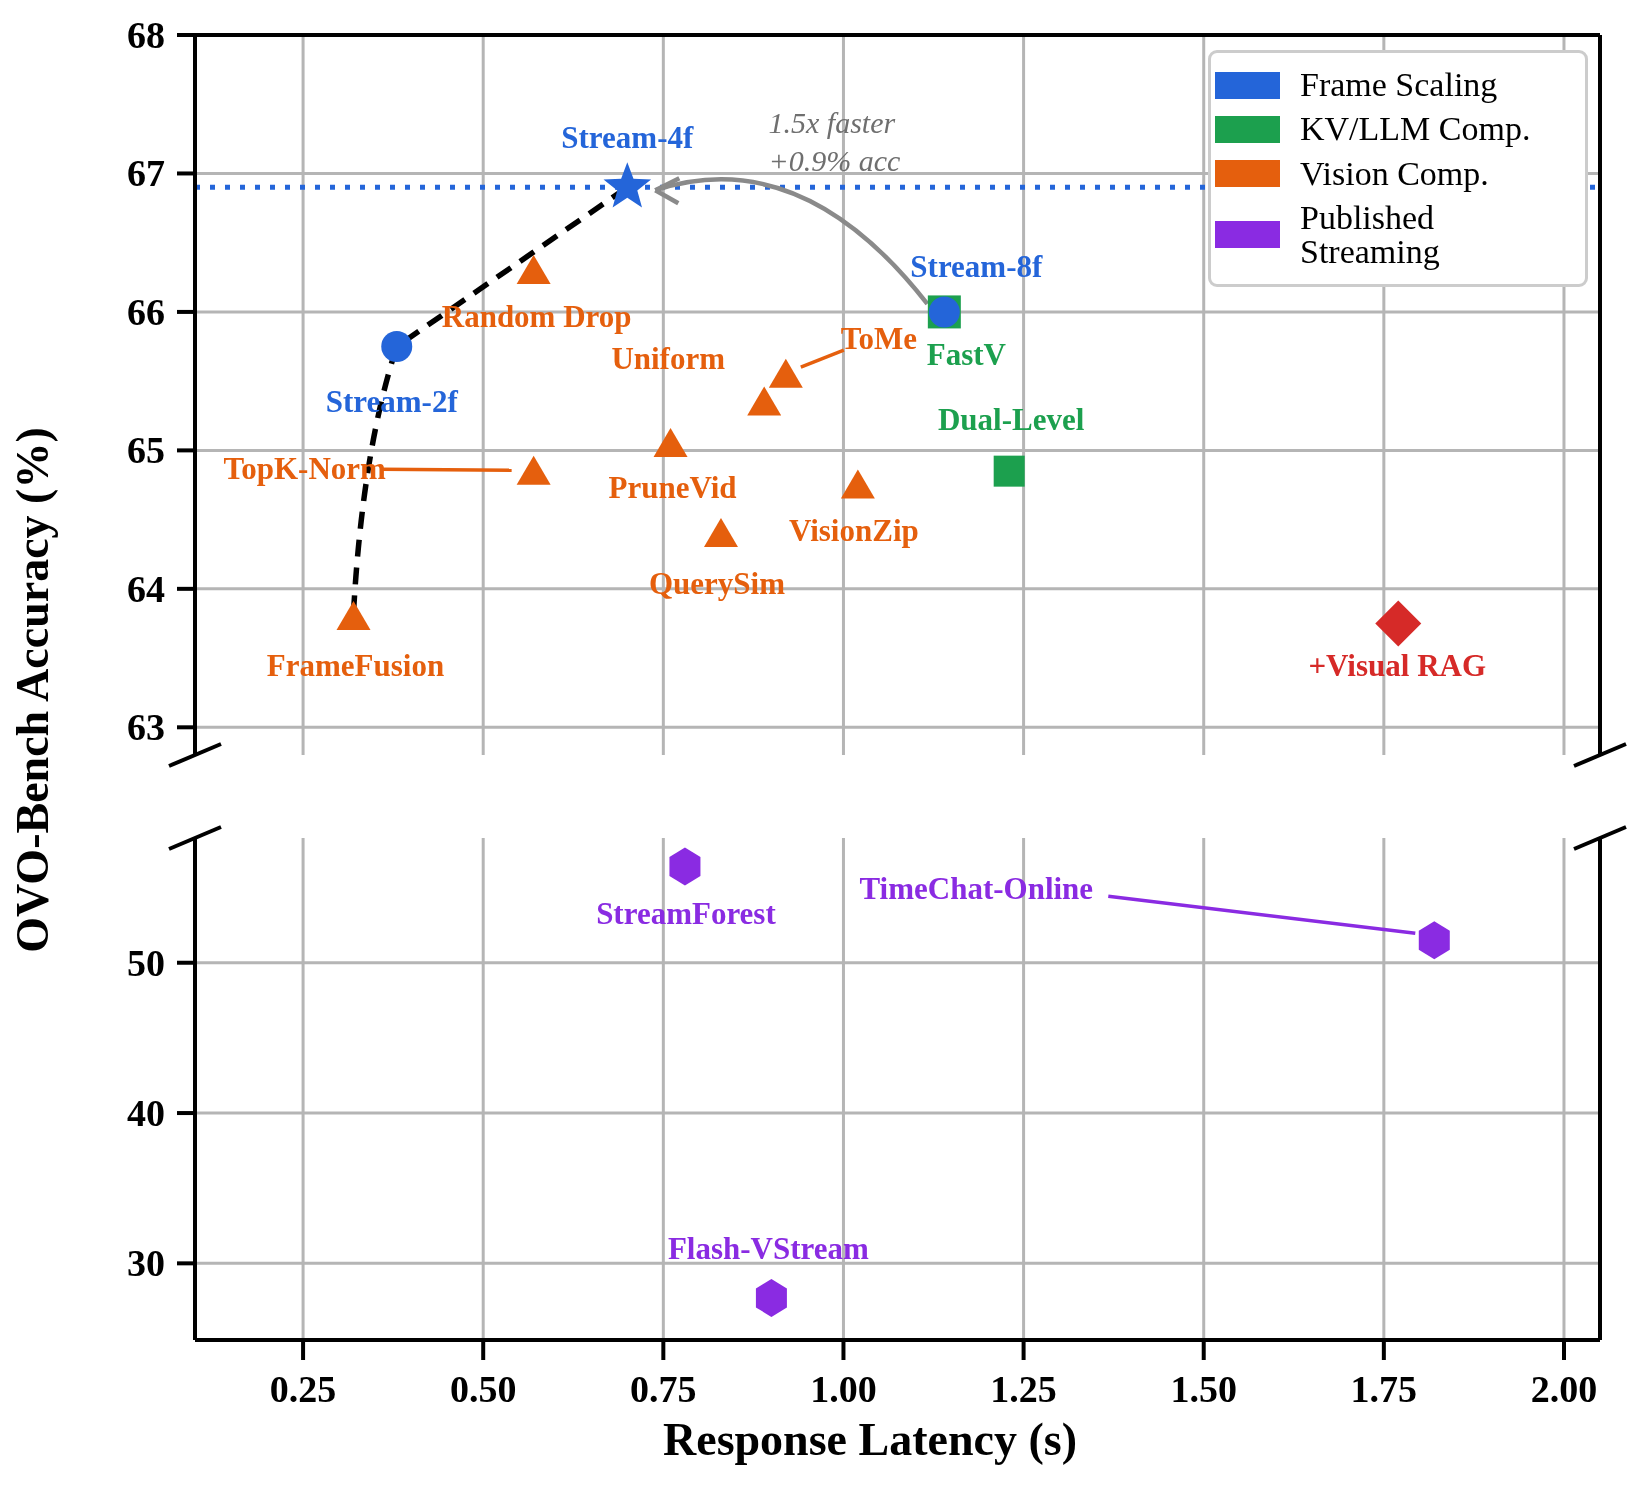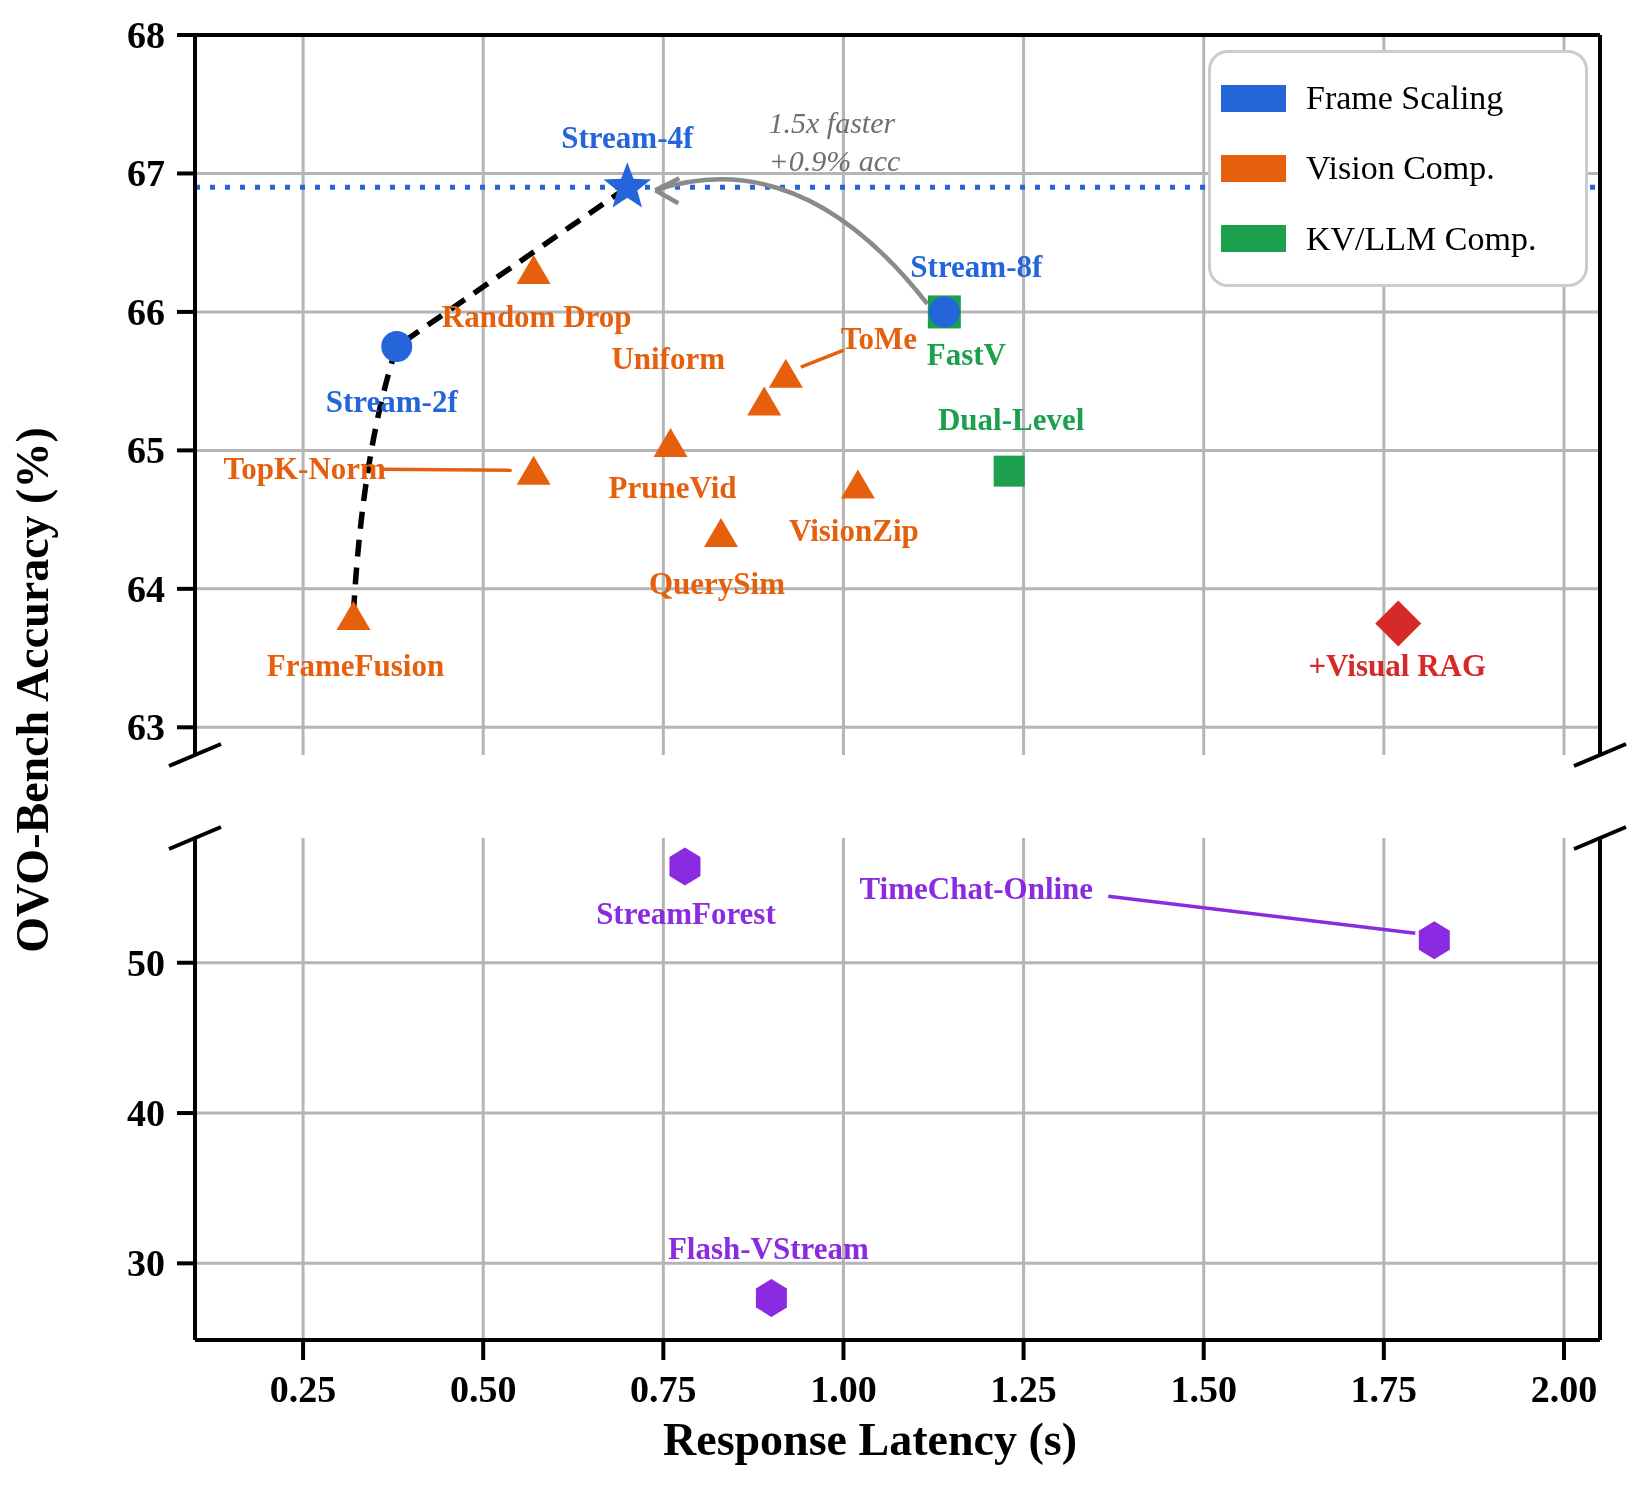--- a/index.html
+++ b/index.html
@@ -4,23 +4,23 @@
 <style>
   html,body{margin:0;padding:0;background:#ffffff;}
   #figure{position:relative;width:1640px;height:1485px;background:#ffffff;
           font-family:"Liberation Serif","DejaVu Serif",serif;overflow:hidden;}
   svg text{font-family:"Liberation Serif","DejaVu Serif",serif;}
   .ticklab{font-size:38px;font-weight:bold;fill:#000;}
   .axtitle{font-size:46px;font-weight:bold;fill:#000;}
   .ptlab{font-size:31px;font-weight:bold;}
   .note{font-size:30px;font-style:italic;fill:#6f6f6f;}
   #legend{position:absolute;left:1208px;top:50px;width:380px;height:237px;
-          background:#ffffff;border:3px solid #cccccc;border-radius:20px;
+          background:#ffffff;border:3px solid #cccccc;border-radius:9px;
           box-sizing:border-box;display:flex;flex-direction:column;
-          justify-content:space-around;padding:10px 10px;}
+          justify-content:space-around;padding:10px 4px;}
   .lrow{display:flex;align-items:center;gap:20px;}
   .lswatch{width:65px;height:27px;flex:0 0 auto;}
   .llabel{font-size:34px;color:#000;line-height:1;}
 </style>
 </head>
 <body>
 
 <div id="figure">
   <svg id="plot" width="1640" height="1485" viewBox="0 0 1640 1485">
     <g id="g-grid">
@@ -151,21 +151,25 @@
     <text id="xlab" class="axtitle" text-anchor="middle" x="870" y="1455">Response Latency (s)</text>
     <text id="ylab" class="axtitle" text-anchor="middle" transform="translate(48,690) rotate(-90)">OVO-Bench Accuracy (%)</text>
   </svg>
 
   <div id="legend">
       <div class="lrow">
         <div class="lswatch" style="background: rgb(36, 101, 217);"></div>
         <div class="llabel">Frame Scaling</div>
       </div>
       <div class="lrow">
+        <div class="lswatch" style="background: rgb(28, 160, 78);"></div>
+        <div class="llabel">KV/LLM Comp.</div>
+      </div>
+      <div class="lrow">
         <div class="lswatch" style="background: rgb(229, 95, 13);"></div>
         <div class="llabel">Vision Comp.</div>
       </div>
       <div class="lrow">
-        <div class="lswatch" style="background: rgb(28, 160, 78);"></div>
-        <div class="llabel">KV/LLM Comp.</div>
+        <div class="lswatch" style="background: rgb(138, 43, 226);"></div>
+        <div class="llabel">Published Streaming</div>
       </div>
     </div>
 </div>
 
 </body></html>

